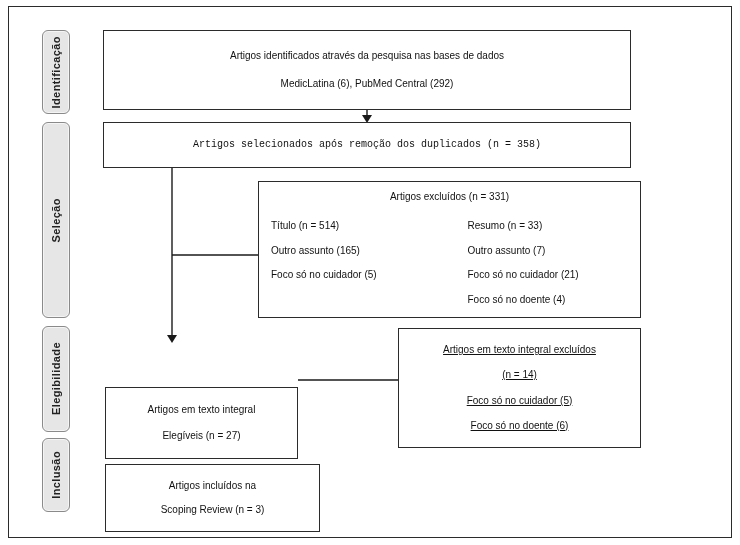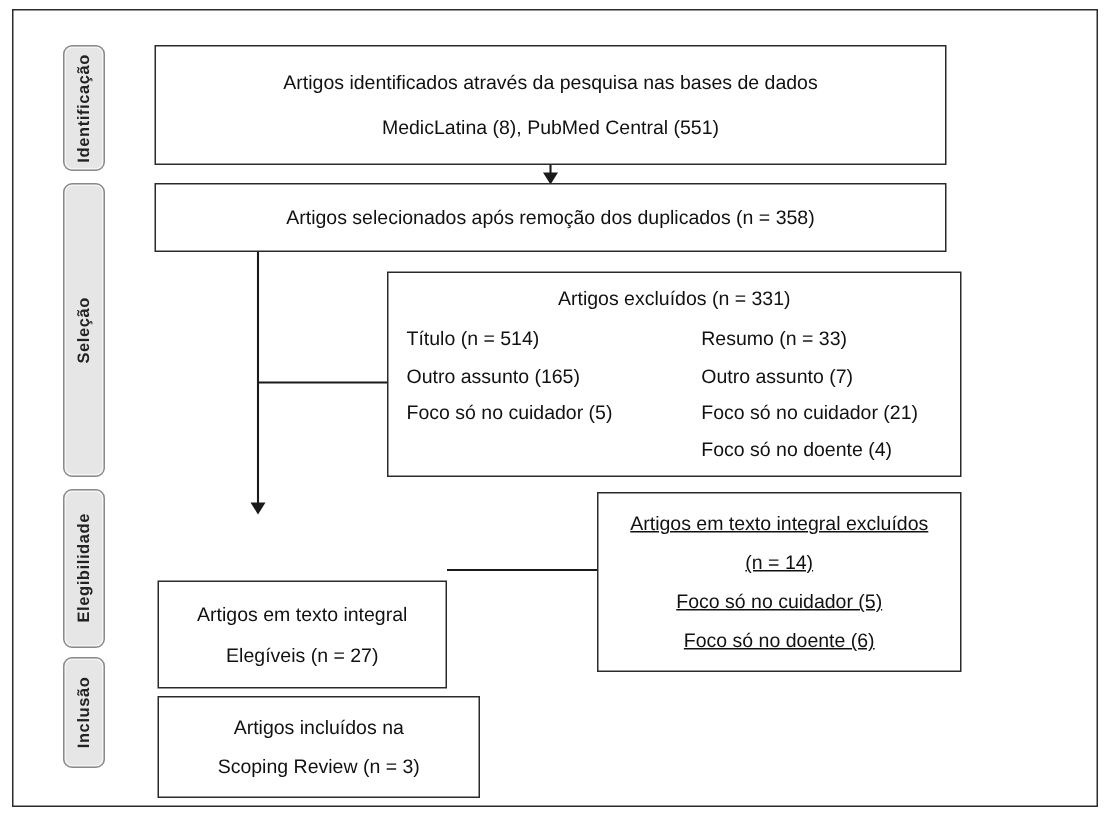--- a/index.html
+++ b/index.html
@@ -19,21 +19,21 @@
     display: flex; align-items: center; justify-content: center;
     box-shadow: inset 0 0 0 1px #f5f5f5;
   }
   .stage span {
     writing-mode: vertical-rl; transform: rotate(180deg);
     font-size: 11px; font-weight: bold; letter-spacing: 0.4px; white-space: nowrap; color: #222;
   }
 
   .fbox {
     position: absolute; background: #fff; border: 1.3px solid #2b2b2b;
-    font-size: 13px; line-height: 1.2; color: #111;
+    font-size: 10px; line-height: 1.2; color: #111;
   }
   .center-col {
     display: flex; flex-direction: column; justify-content: space-evenly;
     align-items: center; text-align: center; padding: 2px 8px;
   }
 
   .excl-title { text-align: center; padding-top: 9px; height: 32px; }
   .excl-cols  { display: grid; grid-template-columns: 1fr 1fr; }
   .excl-col > div { line-height: 24.6px; white-space: nowrap; }
   .excl-col-left  { padding-left: 12px; }
@@ -69,24 +69,24 @@
   </div>
   <div class="stage" style="top:326px; height:106px;">
     <span>Elegibilidade</span>
   </div>
   <div class="stage" style="top:438px; height:74px;">
     <span>Inclusão</span>
   </div>
 
   <div class="fbox center-col" style="left:103px; top:30px; width:528px; height:80px;">
     <div>Artigos identificados através da pesquisa nas bases de dados</div>
-    <div>MedicLatina (8), PubMed Central (551)</div>
+    <div>MedicLatina (6), PubMed Central (292)</div>
   </div>
 
-  <div class="fbox center-col" style="left:103px; top:122px; width:528px; height:46px;">
+  <div class="fbox center-col" style="left:103px; top:122px; width:528px; height:46px;font-family:Liberation Mono, monospace;">
     <div>Artigos selecionados após remoção dos duplicados (n = 358)</div>
   </div>
 
   <div class="fbox" style="left:258px; top:181px; width:383px; height:137px;">
     <div class="excl-title">Artigos excluídos (n = 331)</div>
     <div class="excl-cols">
       <div class="excl-col excl-col-left">
         <div>Título (n = 514)</div>
         <div>Outro assunto (165)</div>
         <div>Foco só no cuidador (5)</div>

